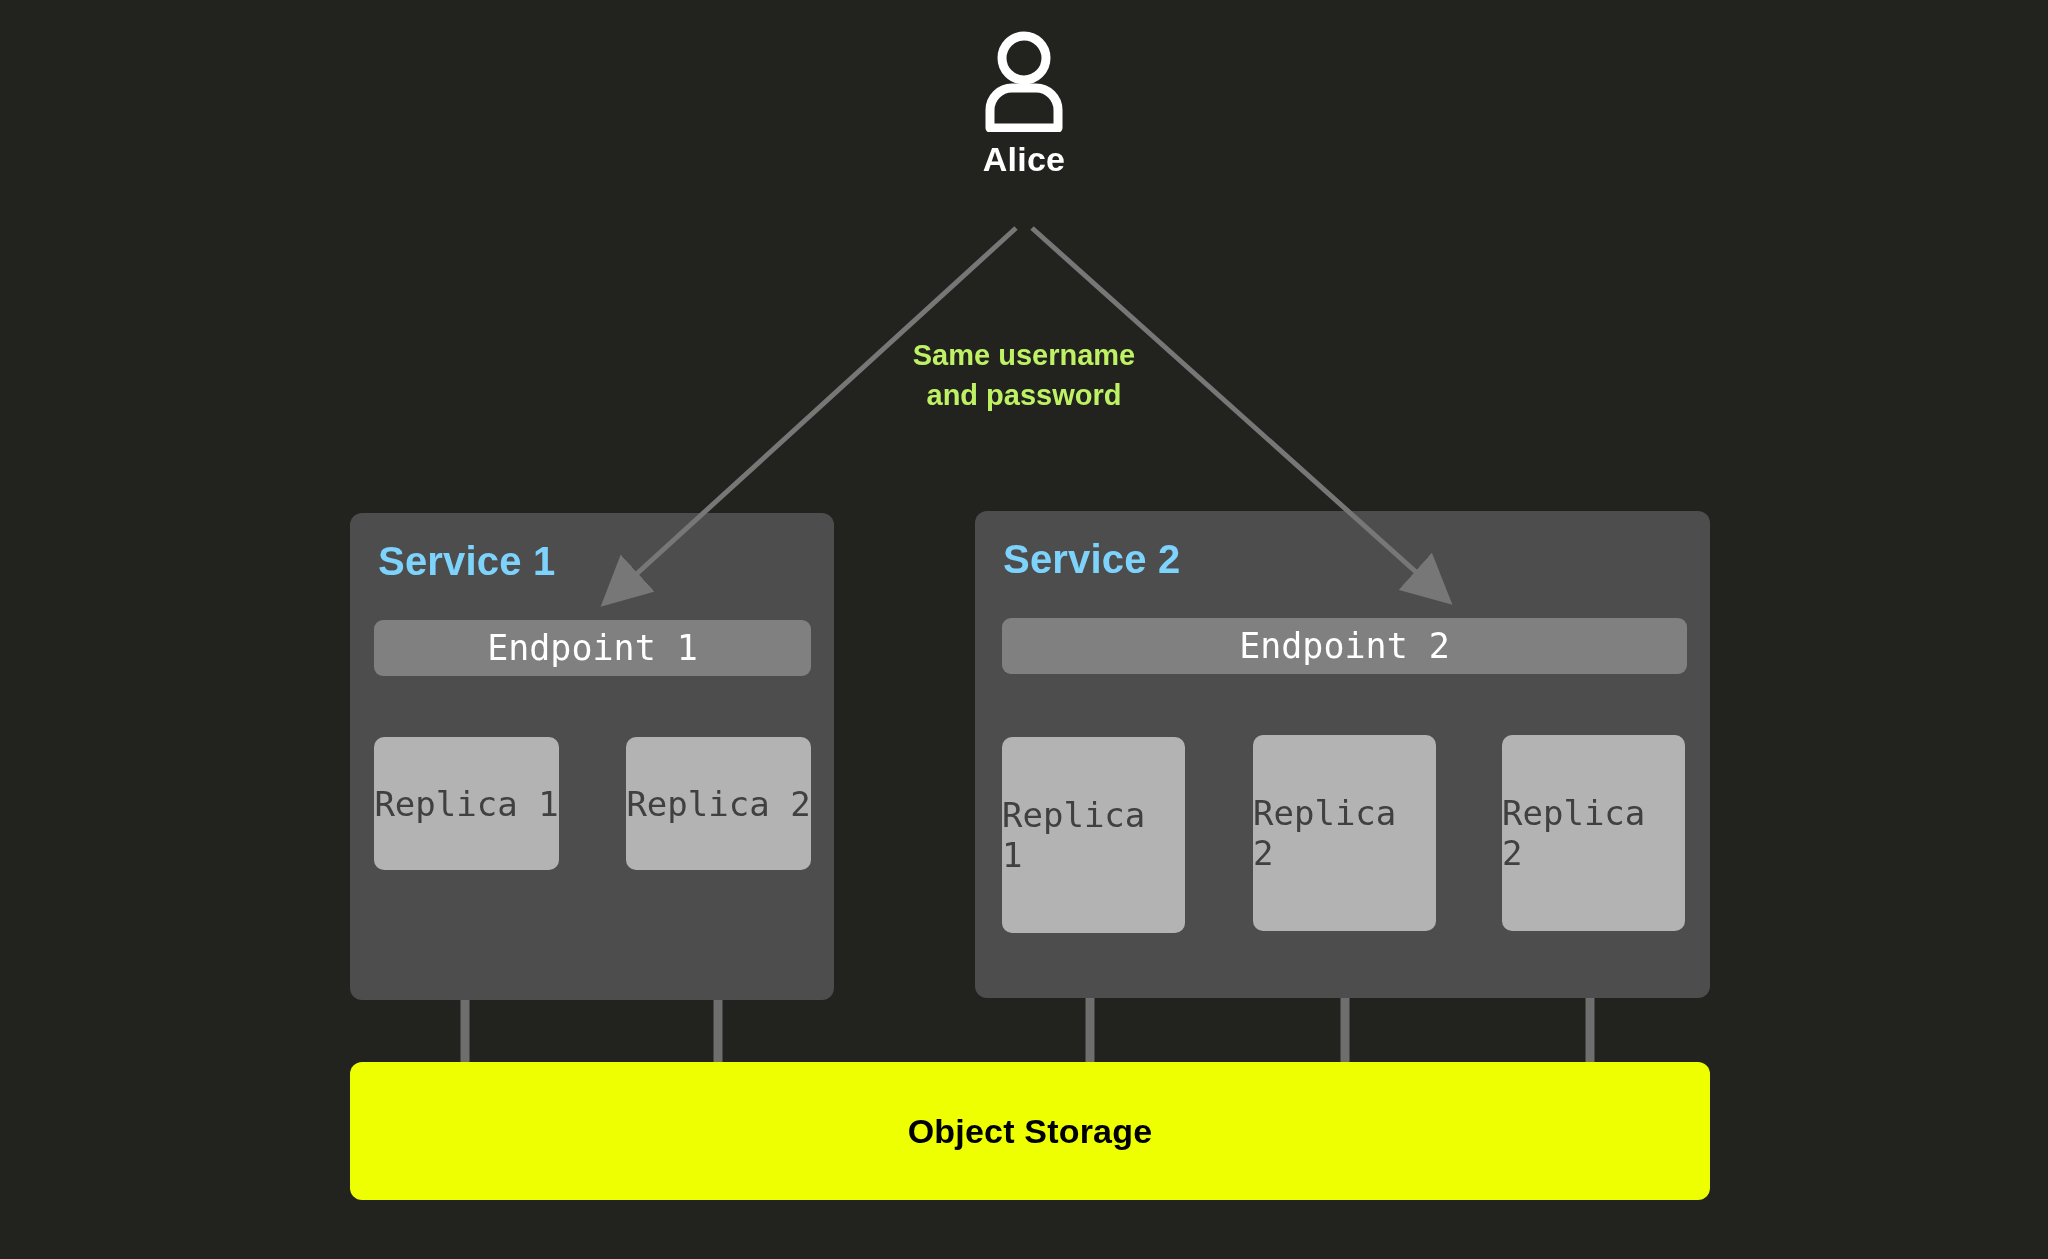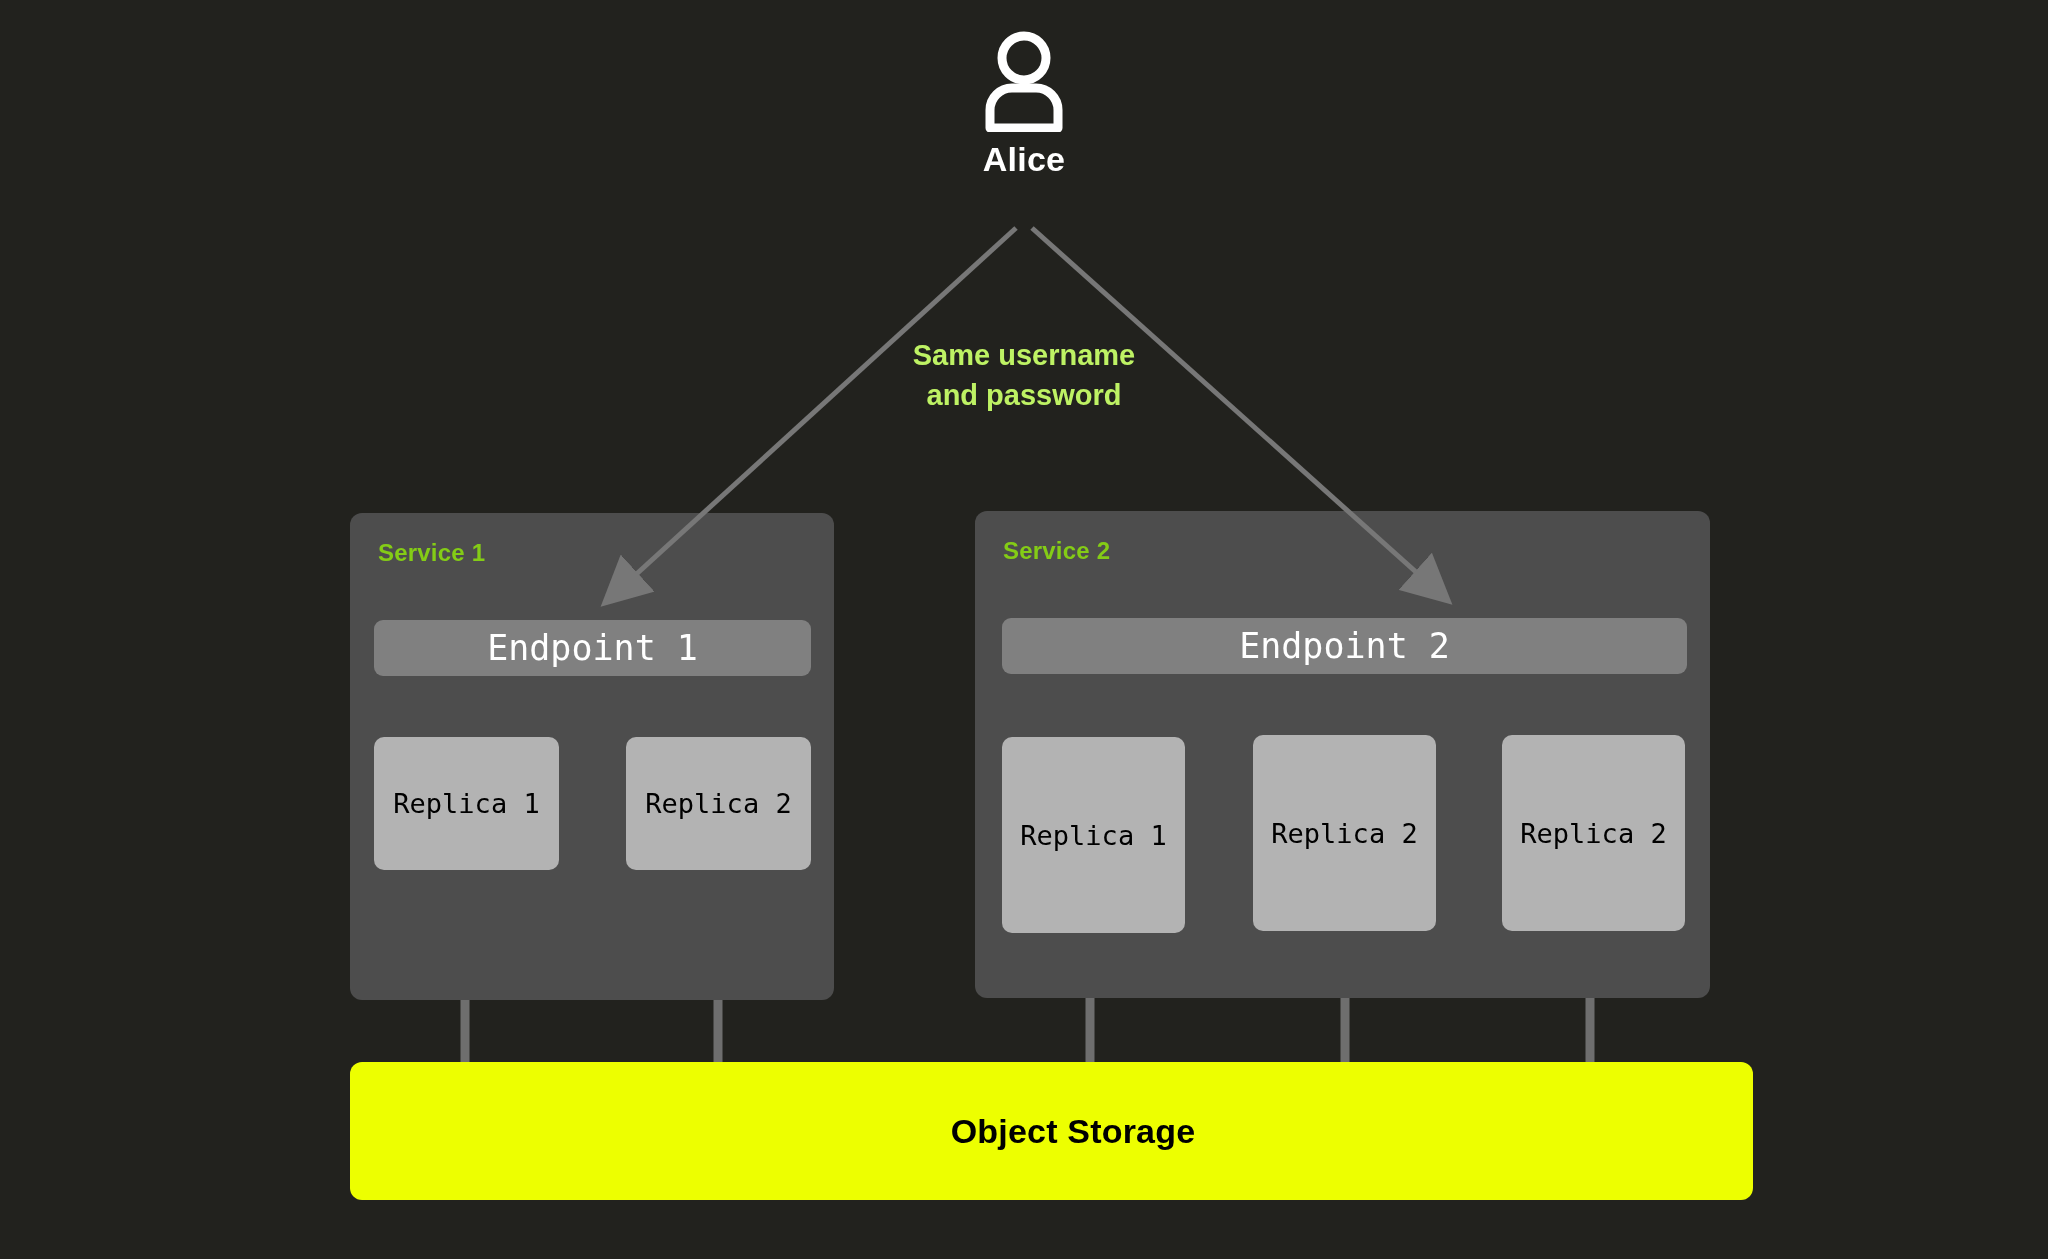--- a/index.html
+++ b/index.html
@@ -67,64 +67,63 @@
   .service {
     position: absolute;
     background: #4d4d4d;
     border-radius: 12px;
     z-index: 2;
   }
   .service-title {
     position: absolute;
     left: 28px;
     top: 26px;
-    color: #84cc16;
-    font-size: 24px;
+    color: #7dd3fc;
+    font-size: 40px;
     font-weight: bold;
     letter-spacing: .2px;
   }
   .endpoint {
     position: absolute;
     background: #808080;
     border-radius: 9px;
     color: #ffffff;
     font-family: "DejaVu Sans Mono", "Liberation Mono", monospace;
     font-size: 35px;
     display: flex;
     align-items: center;
     justify-content: center;
     z-index: 4;
   }
   .replica {
     position: absolute;
     background: #b3b3b3;
     border-radius: 10px;
-    color: #000000;
+    color: #404040;
     font-family: "DejaVu Sans Mono", "Liberation Mono", monospace;
-    font-size: 27px;
+    font-size: 34px;
     display: flex;
     align-items: center;
     justify-content: center;
     z-index: 4;
   }
 
   
   .storage {
     position: absolute;
     background: #edff00;
     border-radius: 12px;
     display: flex;
     align-items: center;
     justify-content: center;
     color: #000000;
     font-size: 34px;
     font-weight: bold;
     letter-spacing: .2px;
     z-index: 3;
-    padding-left: 43px;
   }
 </style>
 </head>
 <body>
 
 <div id="stage">
 
   <svg id="wires" class="below" viewBox="0 0 2048 1259" width="2048" height="1259">
     <g stroke="#6e6e6e" stroke-width="9" fill="none">
 

